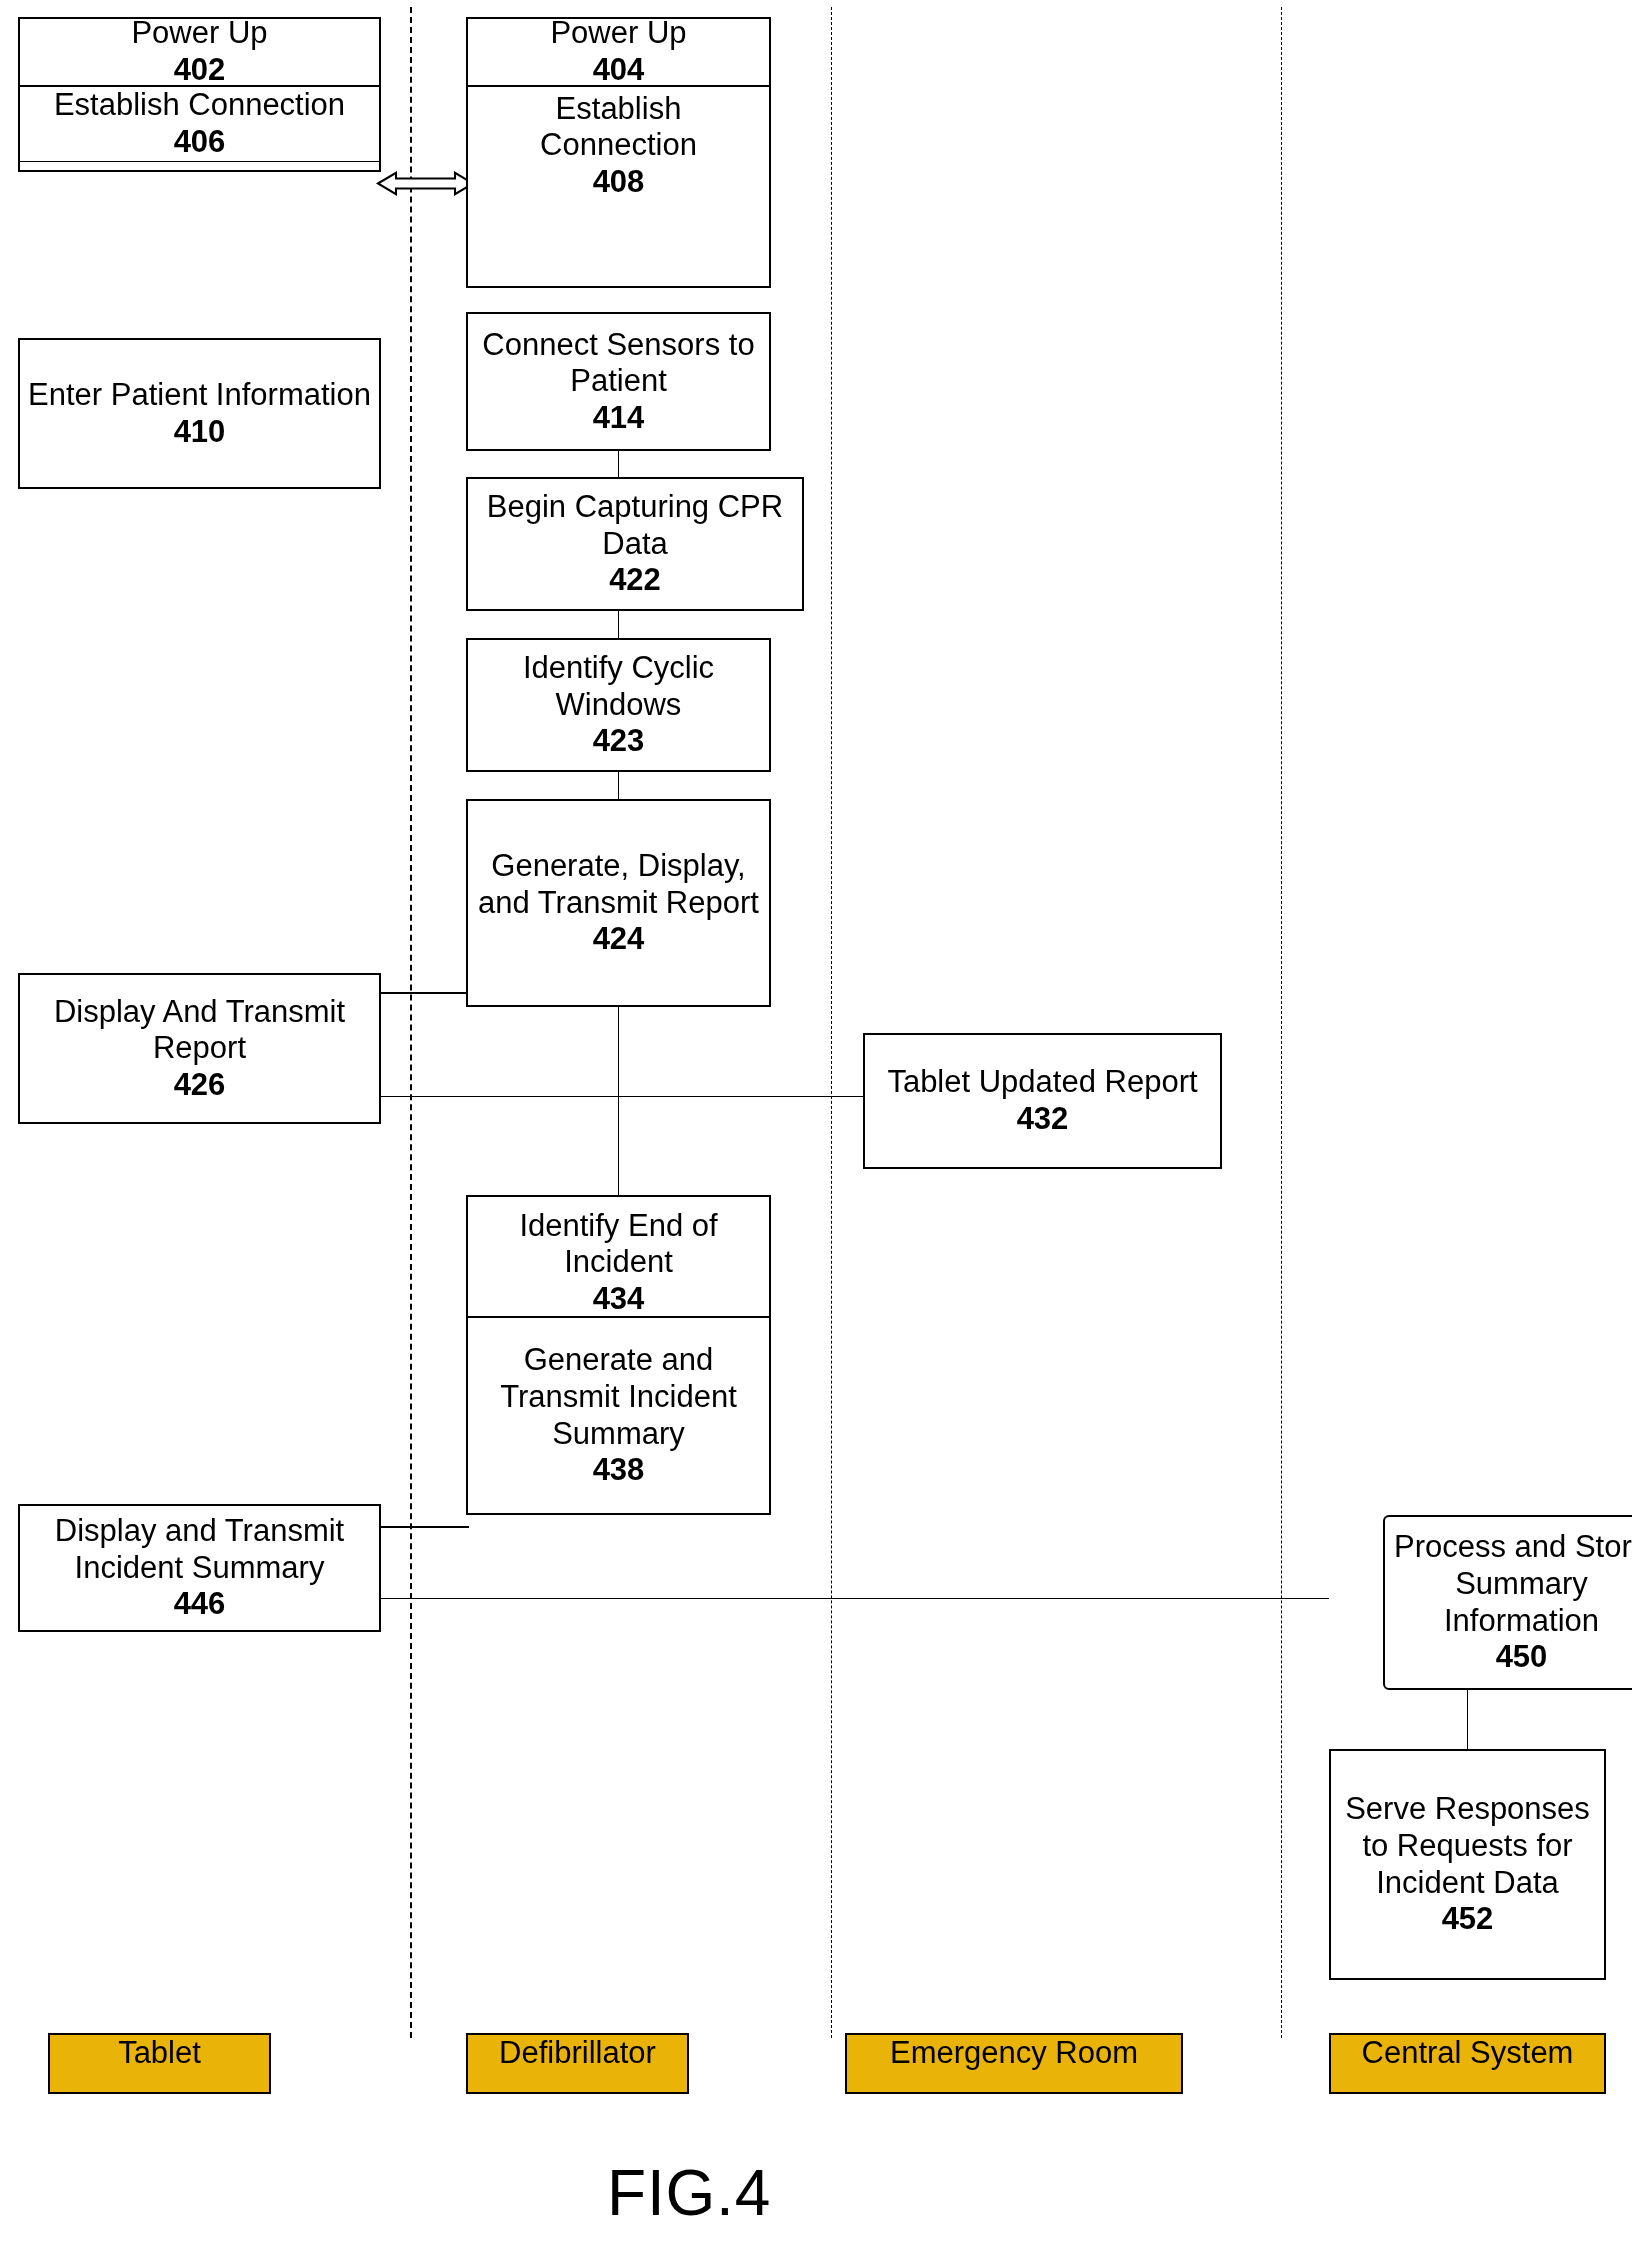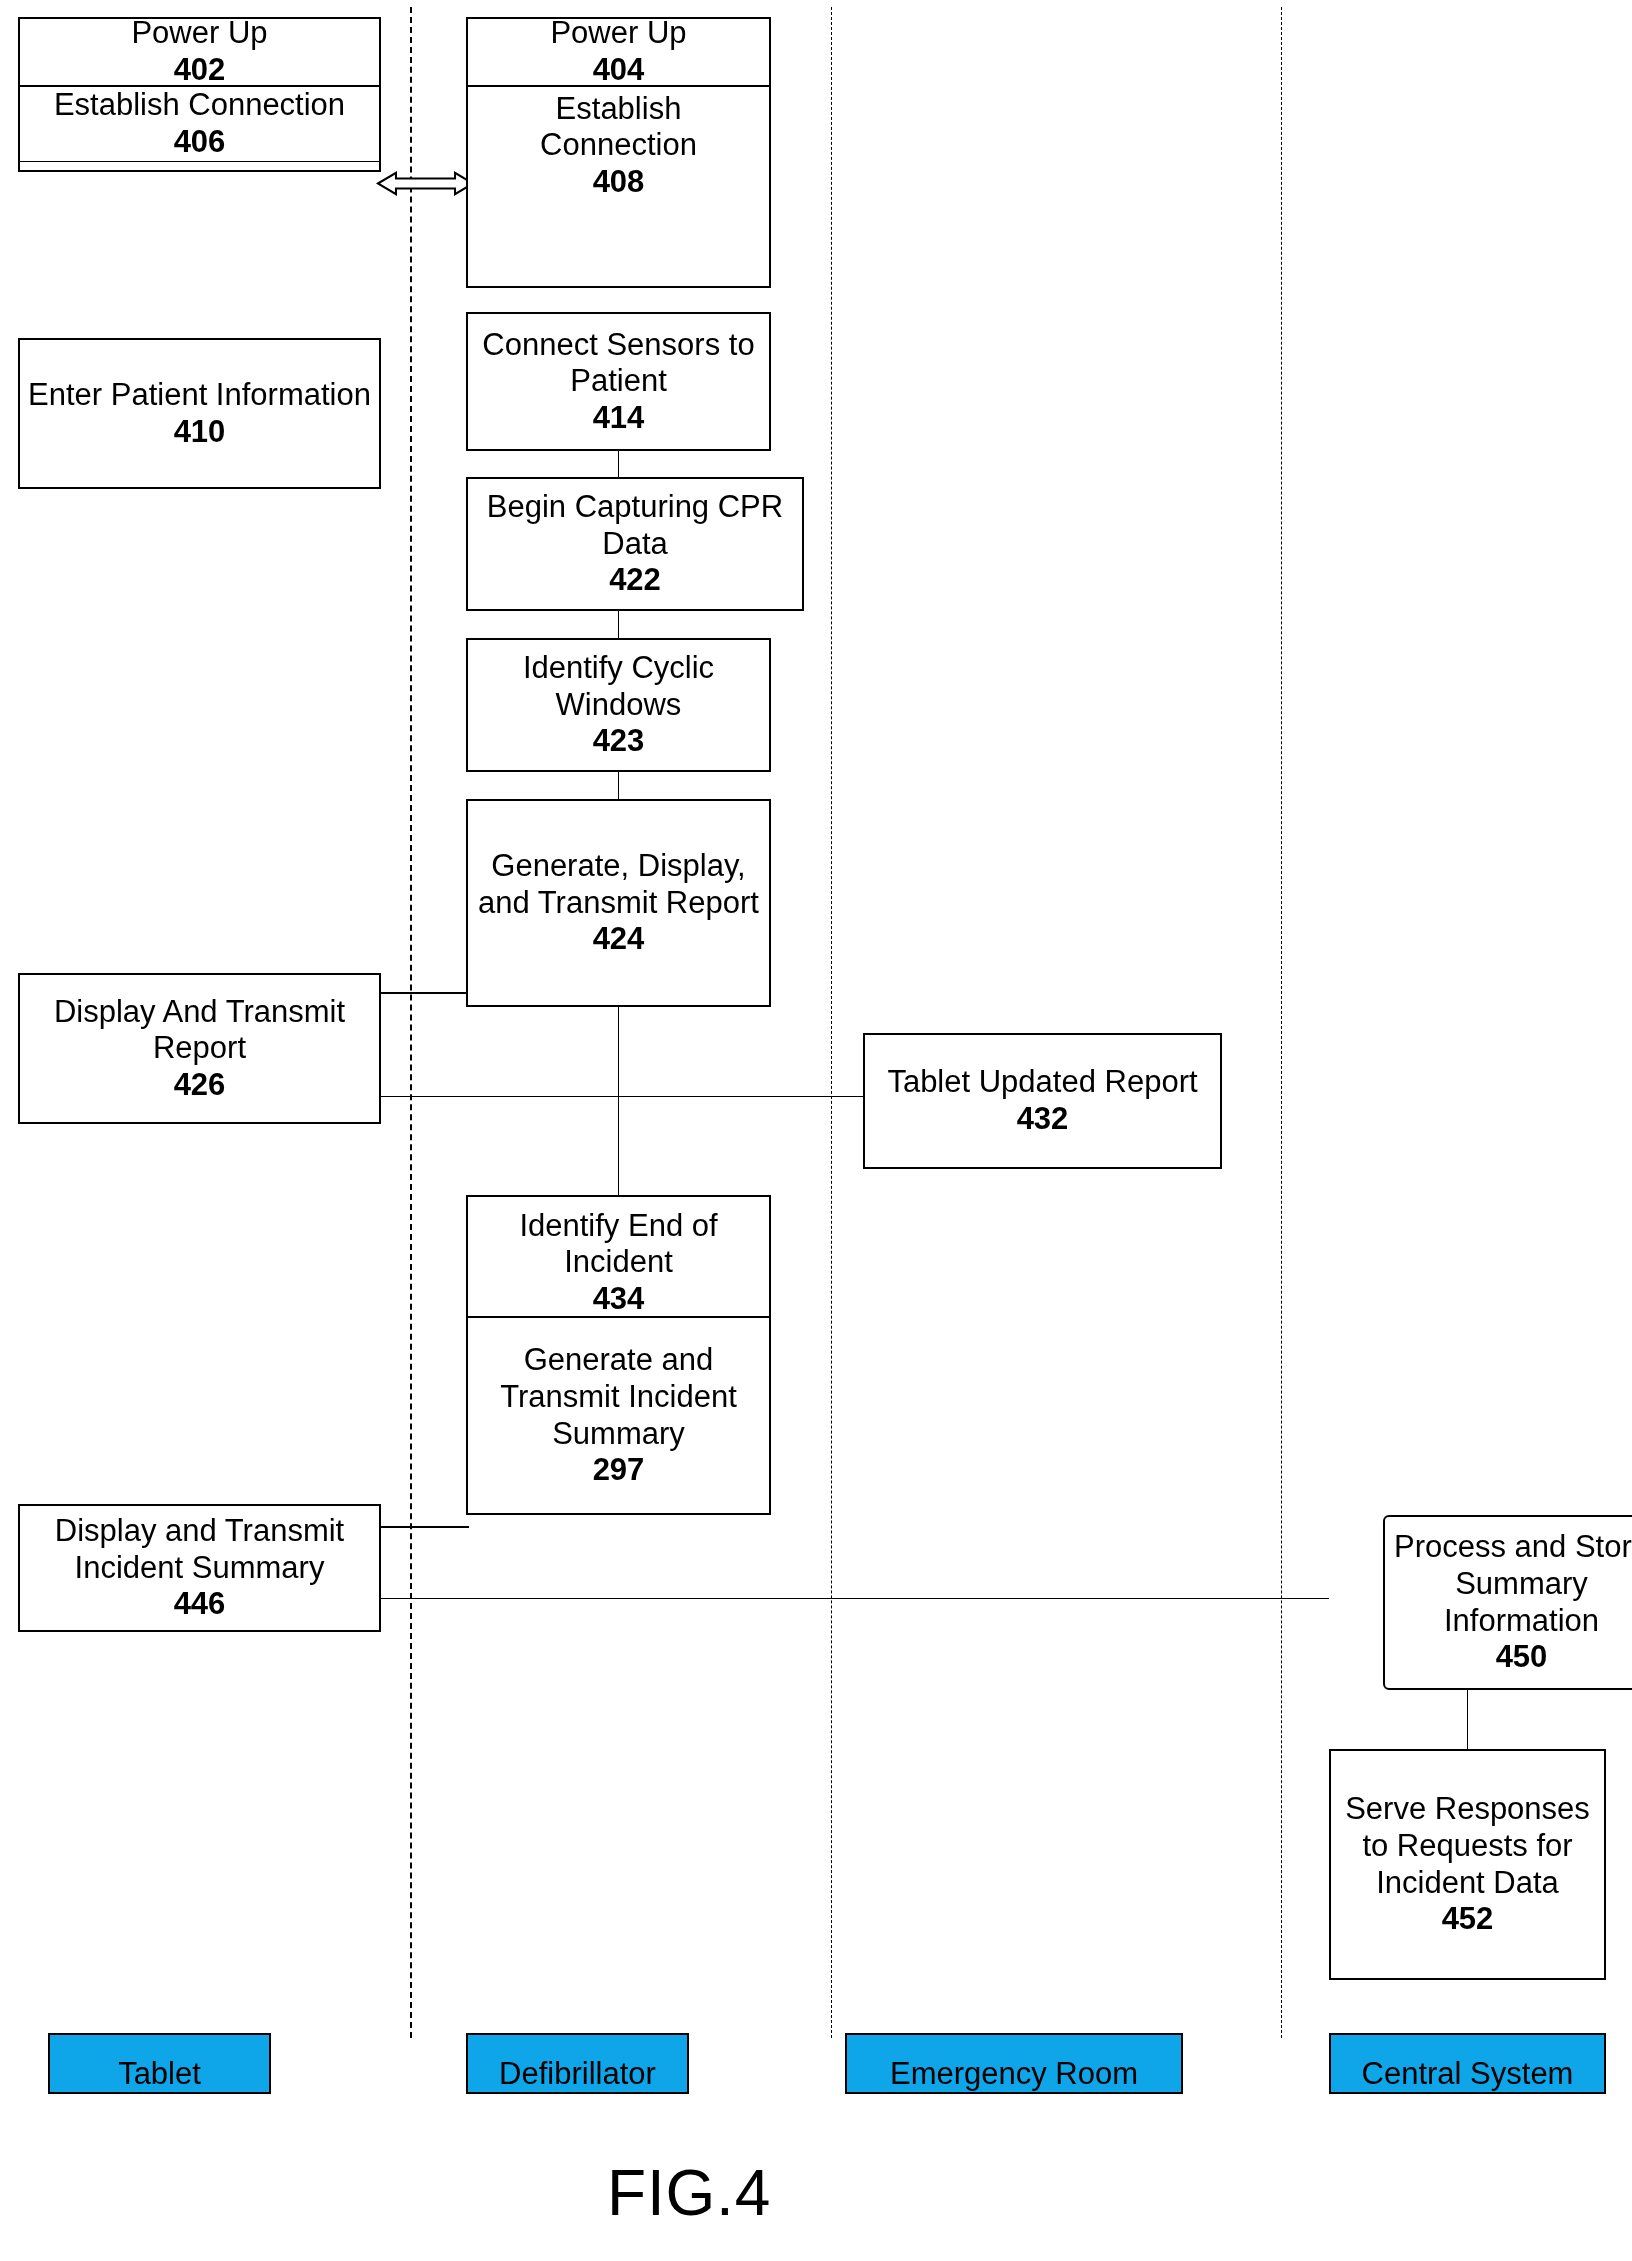--- a/index.html
+++ b/index.html
@@ -26,23 +26,23 @@
     line-height:1.18;
     font-size:31px;
     padding:3.3px 5px;
     z-index:5;
   }
   .box .ref{display:block;font-weight:bold;}
   .lane-label{
     position:absolute;
     box-sizing:border-box;
     border:2.5px solid #000;
-    background:#0ea5e9;
+    background:#eab308;
     display:flex;
-    align-items:flex-end;
+    align-items:flex-start;
     justify-content:center;
     font-size:31px;
     z-index:6;
   }
   .swimlane{
     position:absolute;
     width:0;
     border-left:2.5px dashed #000;
     z-index:1;
   }
@@ -171,21 +171,21 @@
     <span class="ref">424</span>
   </div>
 
   <div class="box" style="left:466px;top:1195px;width:305px;height:135px;">
     <span>Identify End of Incident</span>
     <span class="ref">434</span>
   </div>
 
   <div class="box" style="left:466px;top:1316px;width:305px;height:199px;">
     <span>Generate and Transmit Incident Summary</span>
-    <span class="ref">297</span>
+    <span class="ref">438</span>
   </div>
 
   <div class="box" style="left:863px;top:1033px;width:359px;height:136px;">
     <span>Tablet Updated Report</span>
     <span class="ref">432</span>
   </div>
 
   <div class="box" style="left:1383px;top:1515px;width:277px;height:175px;border-radius:6px;">
     <span>Process and Store Summary Information</span>
     <span class="ref">450</span>

